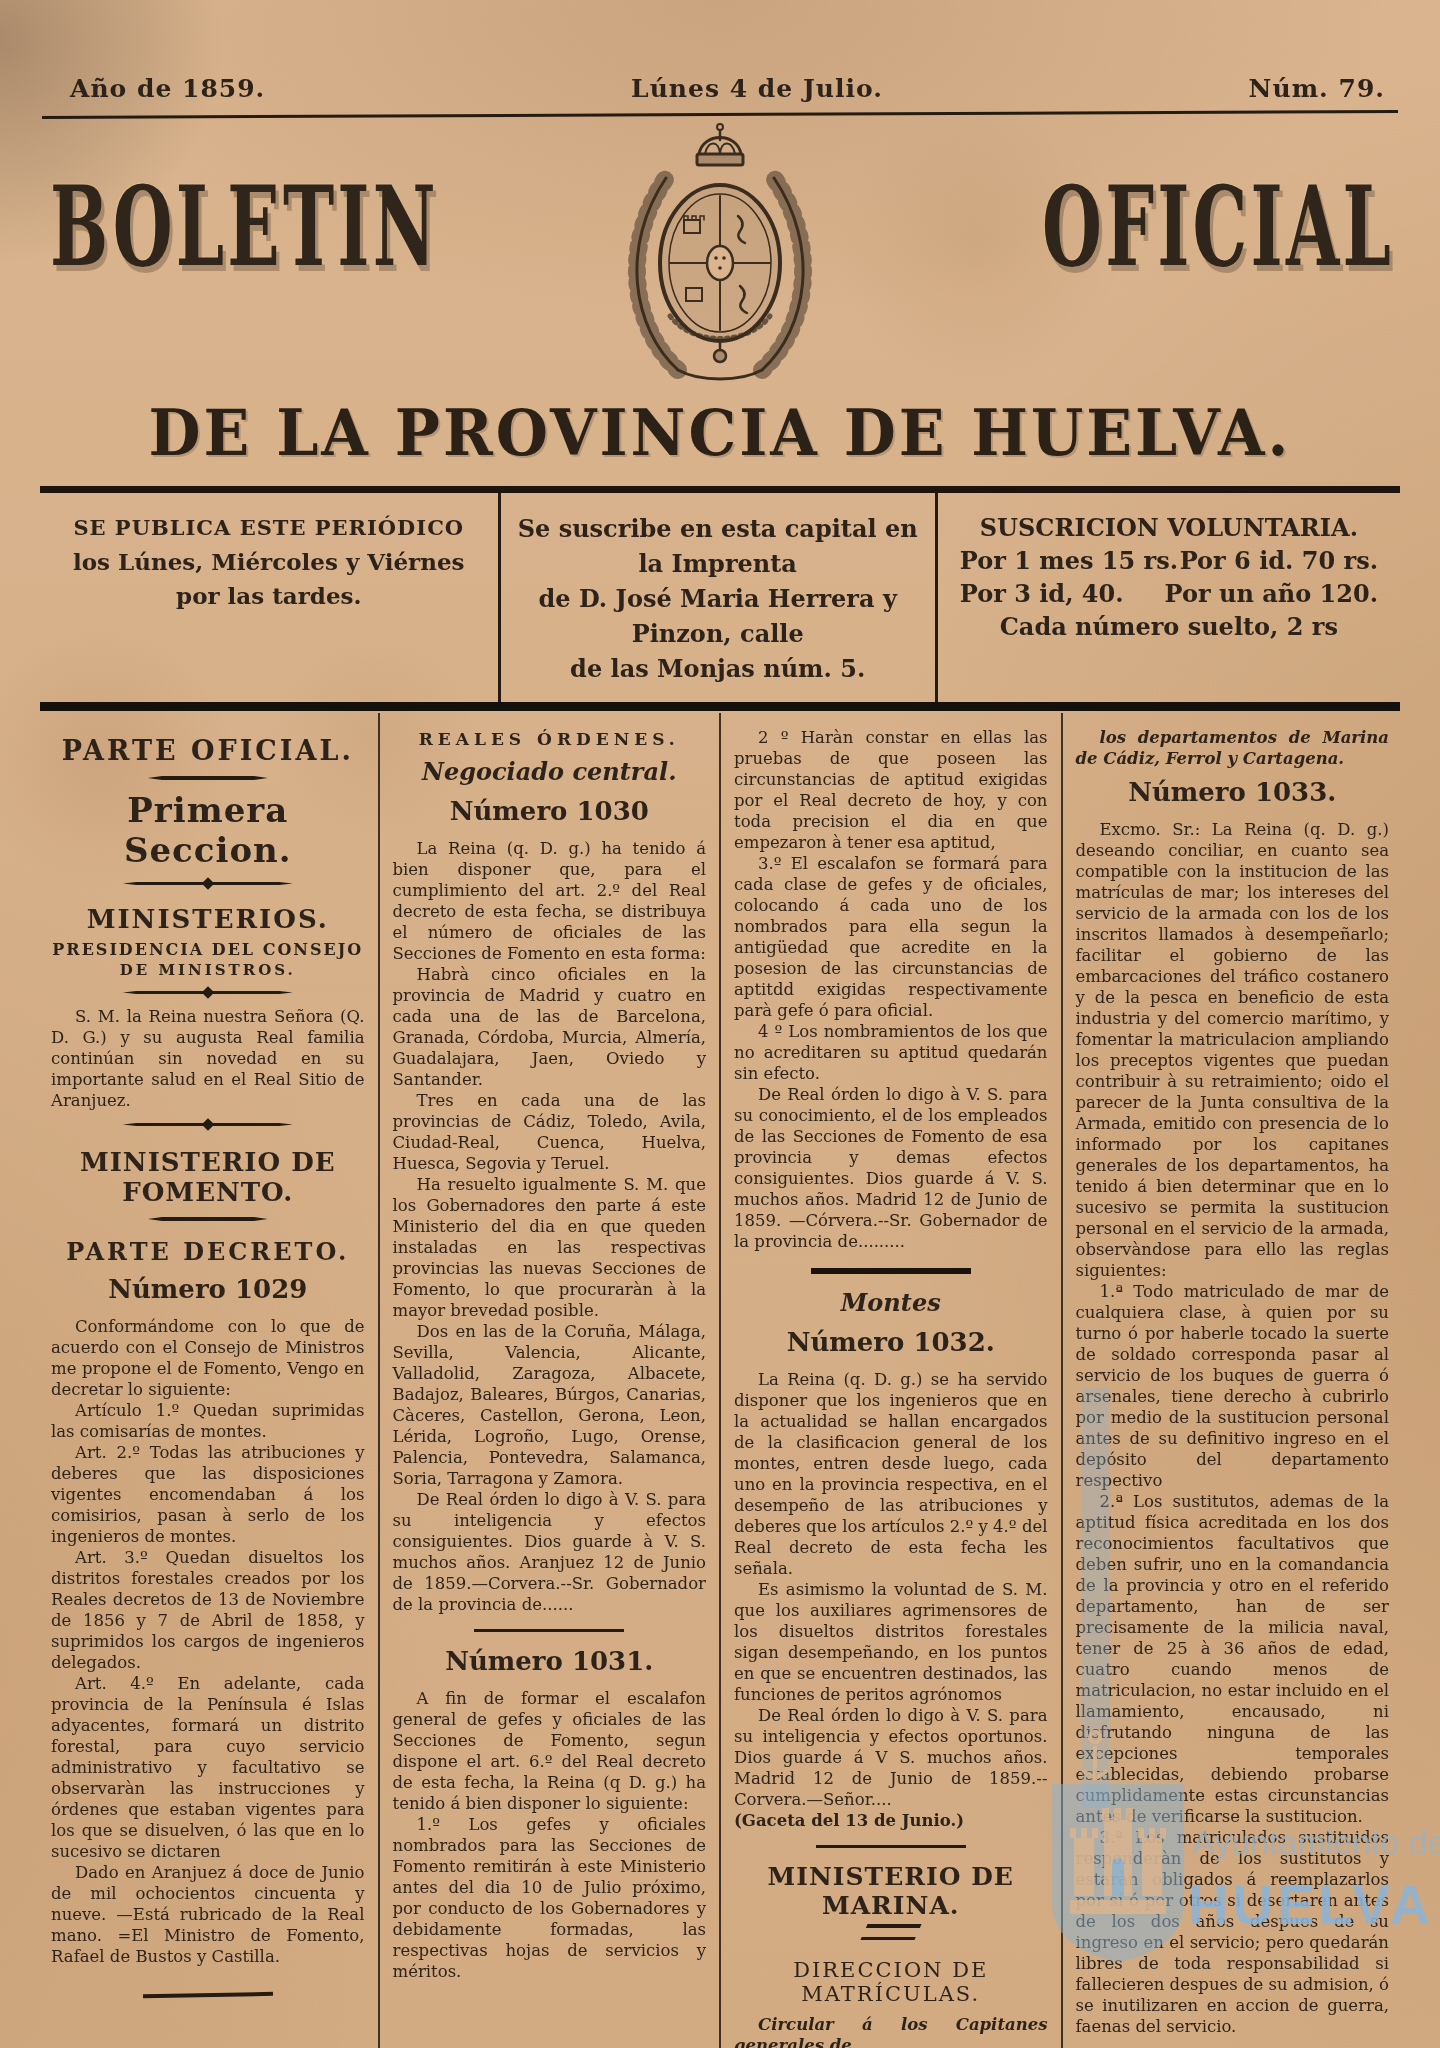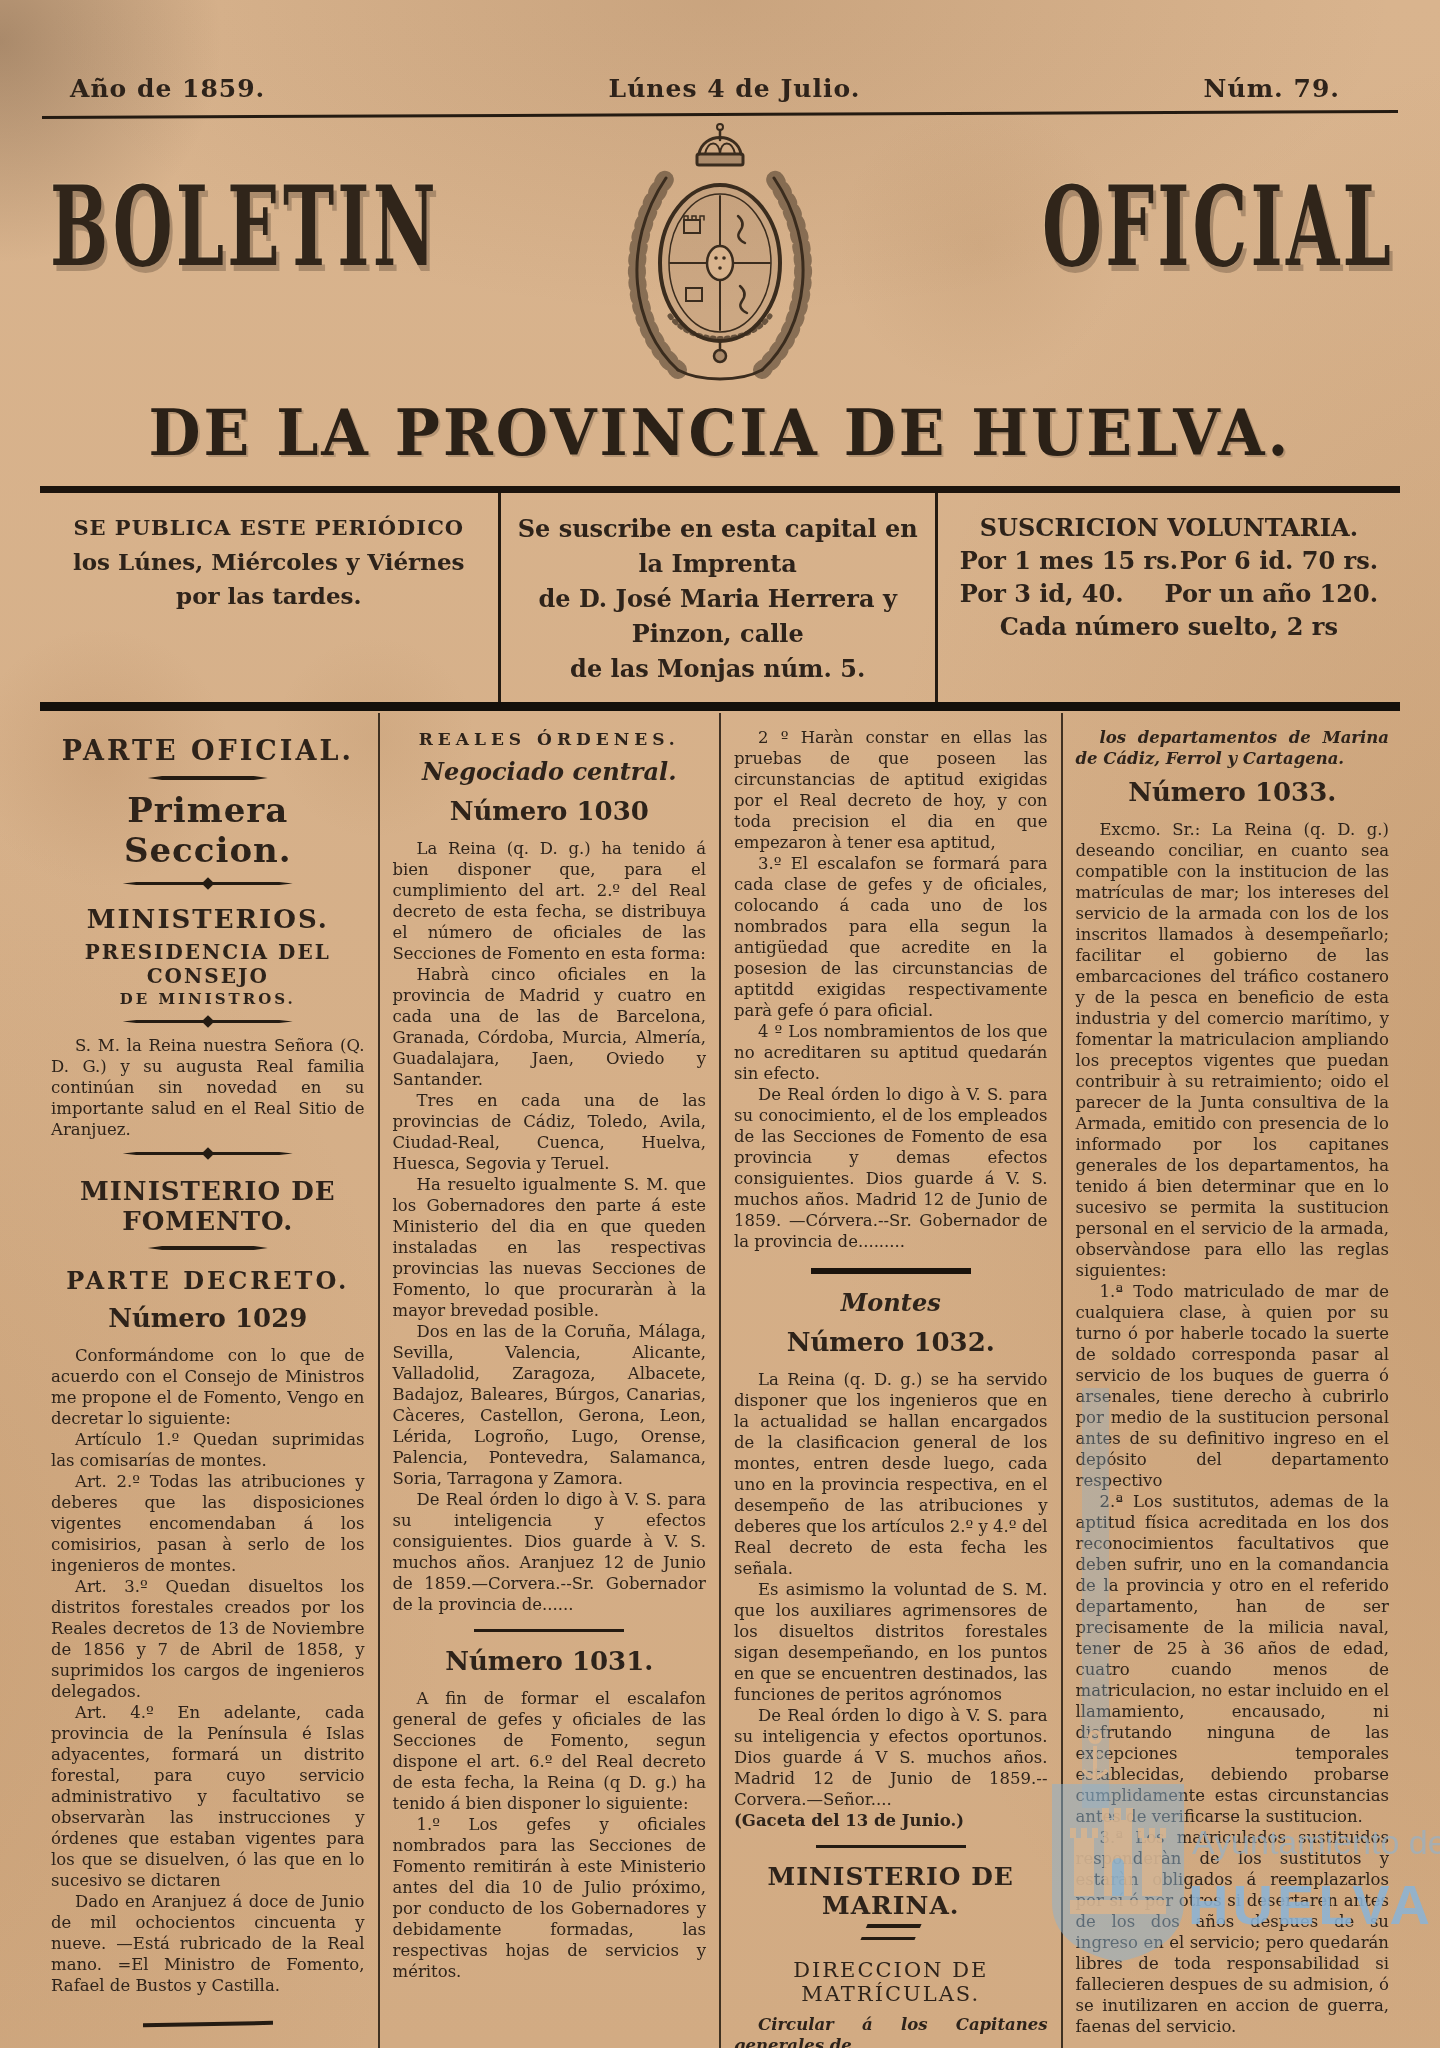--- a/index.html
+++ b/index.html
@@ -11,21 +11,21 @@
       radial-gradient(circle at 7% 37%, rgba(151,100,59,.16), transparent 7%),
       radial-gradient(circle at 26% 36%, rgba(150,105,60,.10), transparent 6%),
       radial-gradient(circle at 68% 12%, rgba(150,105,60,.12), transparent 7%),
       radial-gradient(ellipse 900px 420px at 50% 0%, rgba(120,80,45,.16), transparent 75%),
       radial-gradient(ellipse 1000px 1500px at 108% 55%, rgba(164,115,66,.28), transparent 72%),
       radial-gradient(ellipse 800px 1200px at -8% 80%, rgba(160,112,64,.18), transparent 70%),
       linear-gradient(#d9b48e,#d2ab83);
   }
   
   .topbar{display:flex;justify-content:space-between;align-items:flex-start;
-    padding:74px 100px 10px 70px;font-weight:bold;font-size:25px;letter-spacing:1px;}
+    padding:74px 55px 10px 70px;font-weight:bold;font-size:25px;letter-spacing:1px;}
   .rule-thin{height:3px;background:#241b12;margin:0 42px;transform:rotate(-.25deg);}
   
   .masthead{position:relative;height:272px;margin:6px 44px 0;}
   .mast-word{position:absolute;top:62px;font-weight:bold;font-size:86px;line-height:1;
     letter-spacing:4px;color:#30251a;
     text-shadow:4px 4px 0 rgba(67,51,37,.30), -1px -1px 0 rgba(230,205,170,.35);}
   .mast-left{left:6px;transform:scaleX(.80) scaleY(1.28);transform-origin:left center;}
   .mast-right{right:2px;transform:scaleX(.80) scaleY(1.28);transform-origin:right center;}
   .emblem{position:absolute;left:50%;top:-4px;transform:translateX(-50%);}
   .subtitle{text-align:center;font-weight:bold;font-size:60px;letter-spacing:3px;
@@ -42,21 +42,21 @@
   .price-row{display:flex;justify-content:space-between;padding:0 8px;}
   
   .columns{display:flex;margin:2px 38px 0;height:1390px;overflow:hidden;}
   .col{flex:1;padding:2px 13px 0;overflow:hidden;}
   .col + .col{border-left:2px solid rgba(38,27,16,.85);}
   .col p{margin:0;text-align:justify;text-indent:24px;font-size:16.5px;line-height:21px;}
   .c{text-align:center;}
   .h-parte{font-size:27px;font-weight:bold;letter-spacing:3px;margin:20px 0 4px;}
   .h-primera{font-size:34px;font-weight:bold;margin:10px 0 2px;letter-spacing:1px;}
   .h-ministerios{font-size:26px;font-weight:bold;letter-spacing:2px;margin:16px 0 6px;}
-  .h-pres{font-size:20px;font-weight:bold;letter-spacing:2px;margin:3px 0 0;}
+  .h-pres{font-size:16px;font-weight:bold;letter-spacing:2px;margin:3px 0 0;}
   .h-pres2{font-size:15px;font-weight:bold;letter-spacing:3px;margin:2px 0 0;}
   .h-fomento{font-size:26px;font-weight:bold;letter-spacing:1px;margin:18px 0 4px;}
   .h-decreto{font-size:24px;font-weight:bold;letter-spacing:3px;margin:16px 0 6px;}
   .h-num{font-size:26px;font-weight:bold;margin:8px 0 12px;}
   .h-reales{font-size:17px;font-weight:bold;letter-spacing:5px;margin:14px 0 8px;}
   .h-negociado{font-size:24px;font-weight:bold;font-style:italic;margin:6px 0 10px;}
   .h-montes{font-size:24px;font-weight:bold;font-style:italic;margin:10px 0 10px;}
   .h-marina{font-size:25px;font-weight:bold;letter-spacing:1px;margin:8px 0 2px;}
   .h-direccion{font-size:21px;font-weight:normal;letter-spacing:2px;margin:18px 0 8px;}
   .italic-line{font-style:italic;font-weight:bold;font-size:19px;line-height:24px;text-align:justify;margin:0;}

